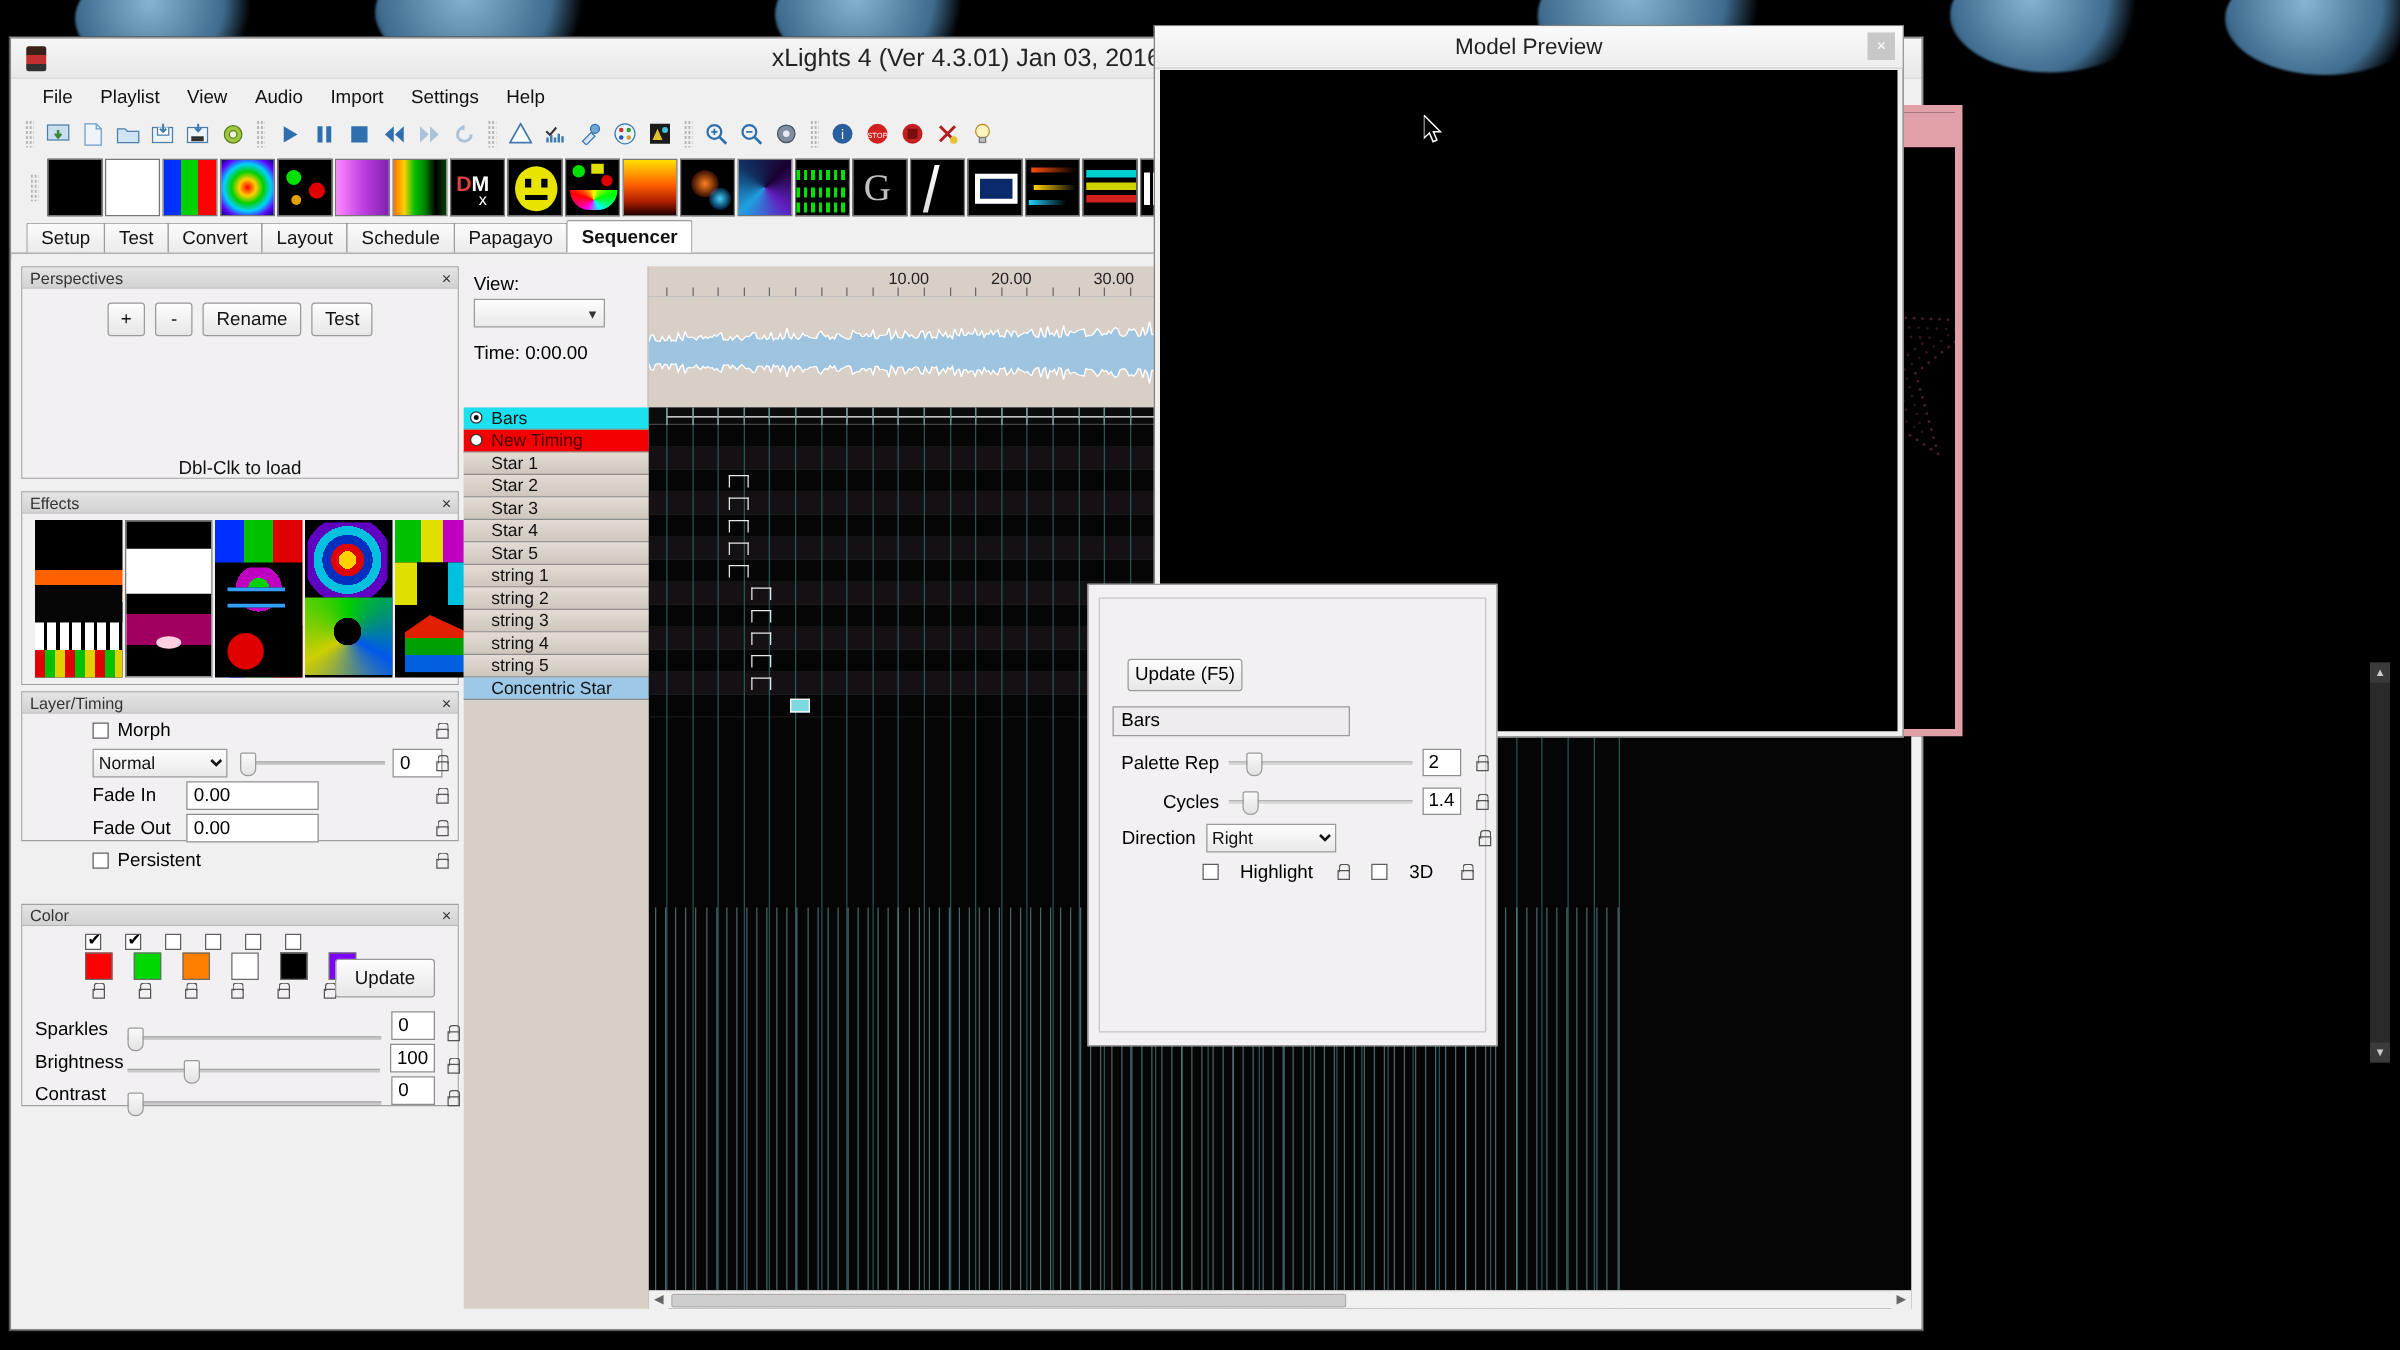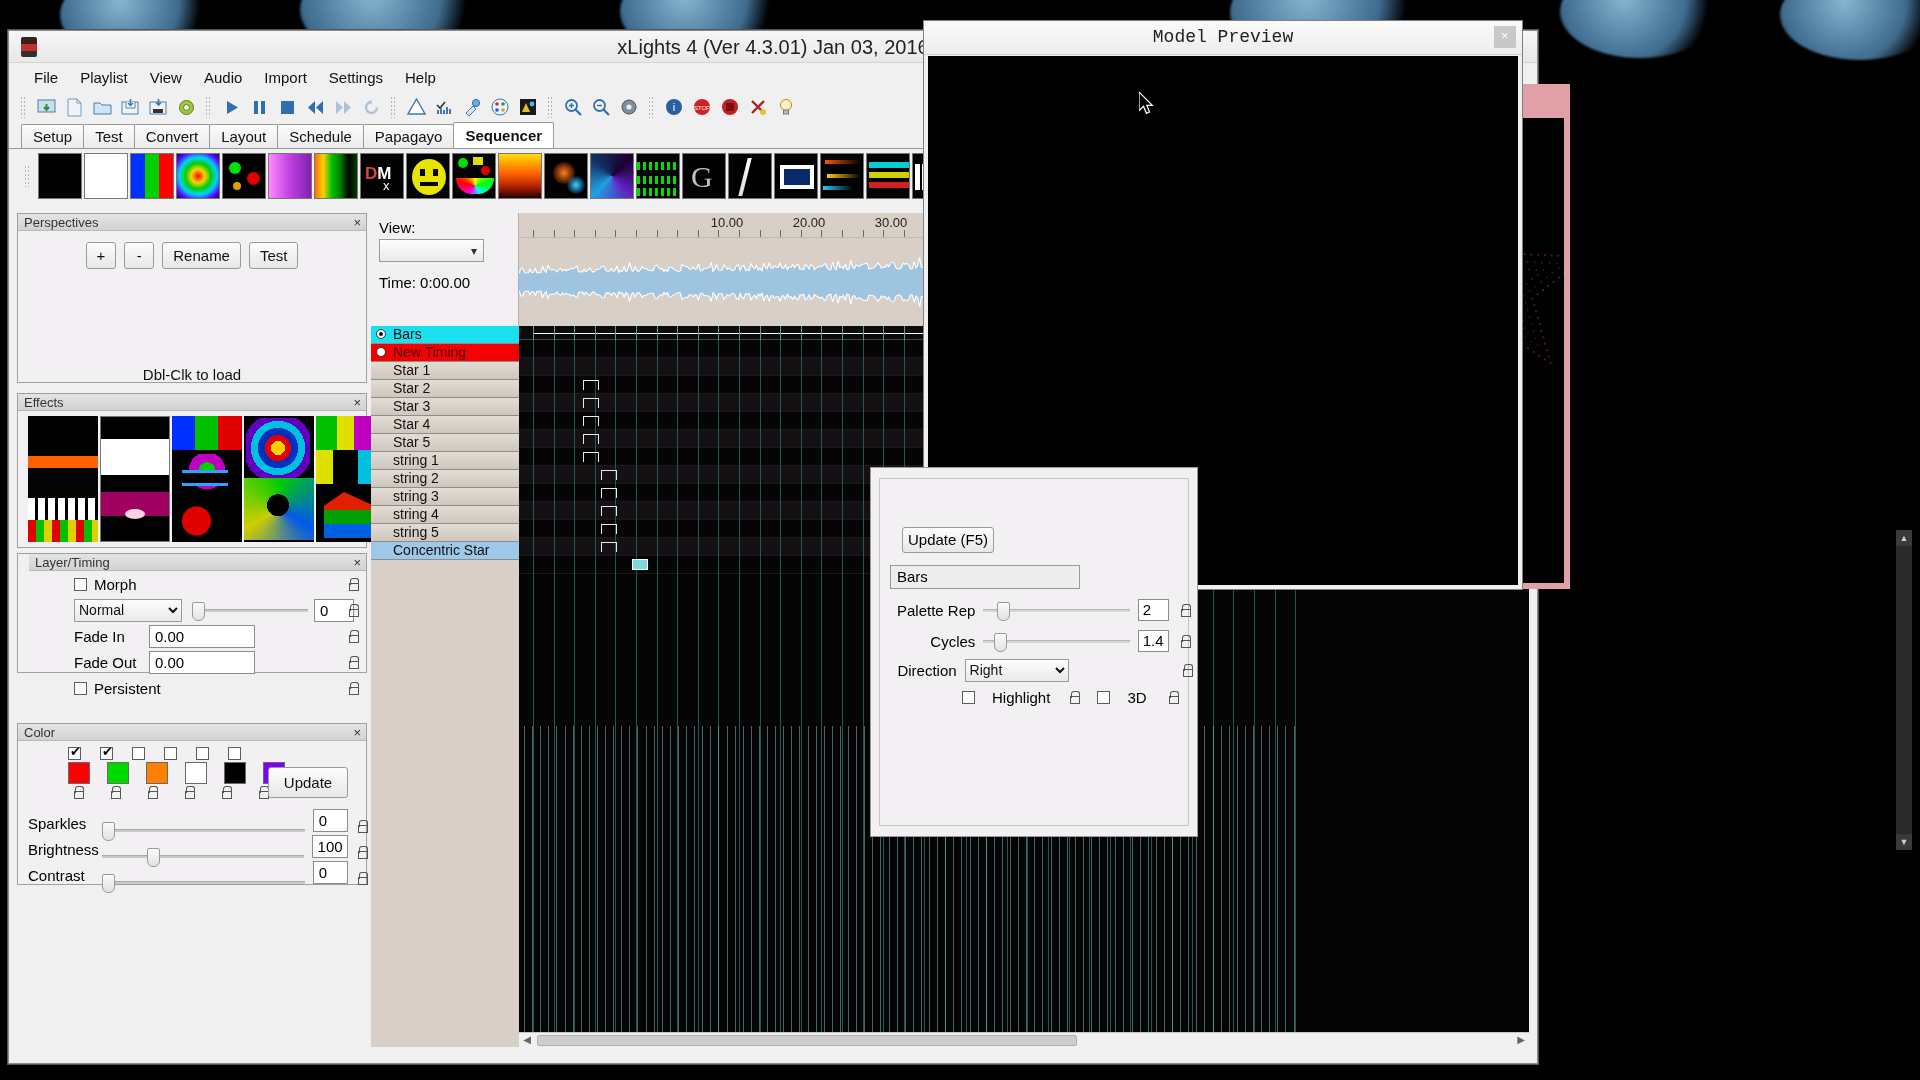--- a/index.html
+++ b/index.html
@@ -135,21 +135,21 @@
 
   
   #panel-effects { top:185px; height:155px; }
   #effects-grid {
     position:absolute; left:10px; top:5px; right:6px; bottom:2px;
     display:grid; grid-template-columns:repeat(5, 70px); gap:0 2px;
   }
   .effect-cell { width:70px; height:126px; position:relative; overflow:hidden; }
 
   
-  #panel-layer { top:345px; height:120px;padding-left:11px; }
+  #panel-layer { top:345px; height:120px; }
   .lt-title { font-weight:bold; font-size:16px; padding:5px 0 2px 56px; }
   .lt-row { display:flex; align-items:center; height:26px; padding-left:56px; position:relative; }
   .cb { width:13px; height:13px; border:1px solid #5d5d5d; background:#fff; display:inline-block; margin-right:7px; }
   .lt-label { font-size:15px; width:75px; }
   select.combo {
     font-family:"Liberation Sans", sans-serif; font-size:14px;
     height:23px; width:108px; border:1px solid #9a9a9a;
     background:linear-gradient(#fdfdfd,#e9e9e9); color:#111;
   }
   .slider-track { height:3px; background:#c9c9c9; border-top:1px solid #aaa; position:relative; }
@@ -262,21 +262,21 @@
     position:absolute; top:2px; height:11px; background:#cdcdcd; border:1px solid #b0b0b0; border-radius:2px;
   }
   .scroll-arrow {
     position:absolute; top:0; width:16px; height:15px; line-height:14px; text-align:center;
     font-size:10px; color:#666; background:#f0f0f0;
   }
 
   
   #model-preview {
     position:absolute; left:923px; top:20px; width:600px; height:570px;
-    background:#f0f0f0; border:1px solid #7f7f7f;font-family:Liberation Mono, monospace;
+    background:#f0f0f0; border:1px solid #7f7f7f;
   }
   #mp-title {
     height:34px; position:relative; background:linear-gradient(#fafafa,#ededed);
     border-bottom:1px solid #d0d0d0;
   }
   #mp-title .t { position:absolute; left:0; right:0; top:6px; text-align:center; font-size:18px; color:#222; }
   #mp-close {
     position:absolute; right:6px; top:5px; width:22px; height:22px;
     background:#c8c8c8; color:#fff; font-size:13px; line-height:22px; text-align:center;
   }
@@ -533,30 +533,20 @@
             <circle cx="14" cy="14" r="3" fill="#e8c030"></circle>
           </svg>
       </div>
       <div class="tbtn">
         <svg width="16" height="18" viewBox="0 0 16 18">
             <circle cx="8" cy="7" r="5.5" fill="#fdf3c0" stroke="#b08a20"></circle>
             <rect x="5.5" y="12" width="5" height="4" fill="#bbb" stroke="#777"></rect>
           </svg>
       </div>
     </div>
-  </div>
-
-  <div id="tabs">
-    <div class="tab">Setup</div>
-    <div class="tab">Test</div>
-    <div class="tab">Convert</div>
-    <div class="tab">Layout</div>
-    <div class="tab">Schedule</div>
-    <div class="tab">Papagayo</div>
-    <div class="tab active">Sequencer</div>
   </div>
 
   <div id="toolbar2">
     <div class="tb-grip"></div>
     <div class="swatch" style="background:#000;"></div>
     <div class="swatch" style="background:#fff;"></div>
     <div class="swatch" style="background:linear-gradient(90deg,#0030ff 0 33%,#00d000 33% 66%,#ff0000 66% 100%);"></div>
     <div class="swatch" style="background:radial-gradient(circle at 50% 50%, #ff0000 0%, #ffd000 22%, #00d000 42%, #00d0ff 62%, #6000ff 82%, #001060 100%);"></div>
     <div class="swatch" style="background:#000;">
       <div style="position:absolute;left:6px;top:8px;width:12px;height:12px;border-radius:50%;background:#00e000"></div>
@@ -610,20 +600,30 @@
       <div style="position:absolute;left:2px;top:8px;width:40px;height:6px;background:#00d0d0"></div>
       <div style="position:absolute;left:2px;top:18px;width:40px;height:6px;background:#d0d000"></div>
       <div style="position:absolute;left:2px;top:28px;width:40px;height:6px;background:#d02020"></div>
     </div>
     <div class="swatch" style="background:#000;">
       <div style="position:absolute;left:2px;top:10px;width:40px;height:26px;background:repeating-linear-gradient(90deg,#fff 0 5px,#000 5px 7px)"></div>
     </div>
     <div class="swatch" style="background:linear-gradient(#3a1a0a 0 50%, #8a3a10 50% 100%);">
       <div style="position:absolute;left:0;bottom:0;width:44px;height:16px;background:linear-gradient(#c04010,#601000);clip-path:polygon(0 100%,30% 20%,55% 70%,80% 10%,100% 100%)"></div>
     </div>
+  </div>
+
+  <div id="tabs">
+    <div class="tab">Setup</div>
+    <div class="tab">Test</div>
+    <div class="tab">Convert</div>
+    <div class="tab">Layout</div>
+    <div class="tab">Schedule</div>
+    <div class="tab">Papagayo</div>
+    <div class="tab active">Sequencer</div>
   </div>
 
   <div id="body-area">
 
     <div id="left-dock">
 
       <div class="panel" id="panel-perspectives">
         <div class="panel-caption">
           <span>Perspectives</span>
           <span class="x">×</span>

